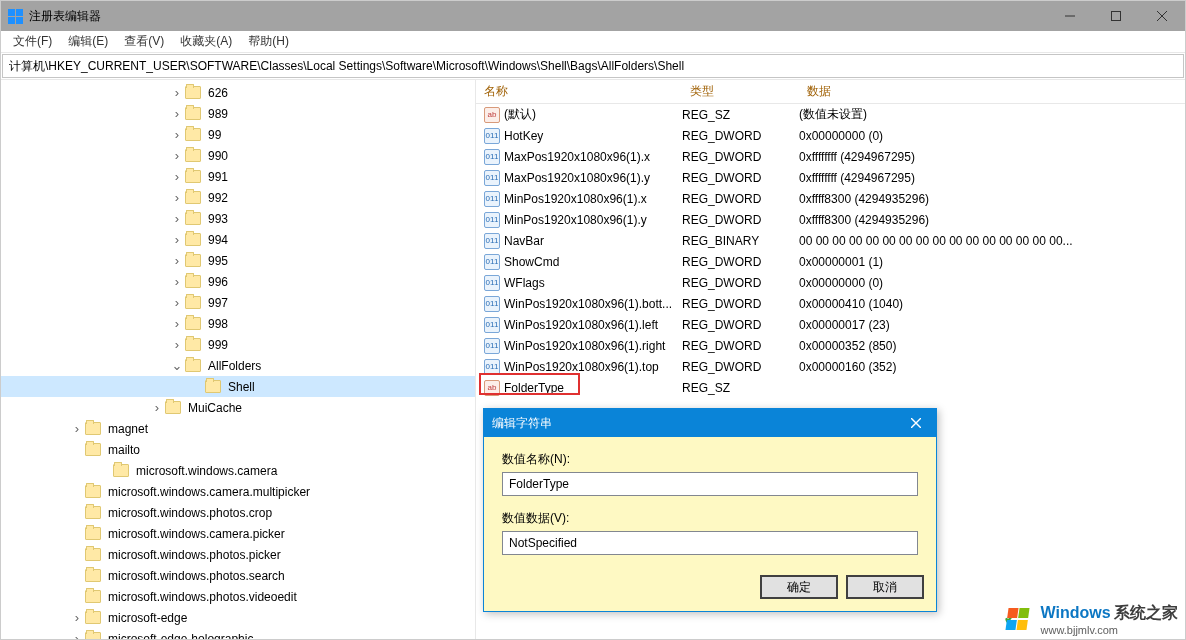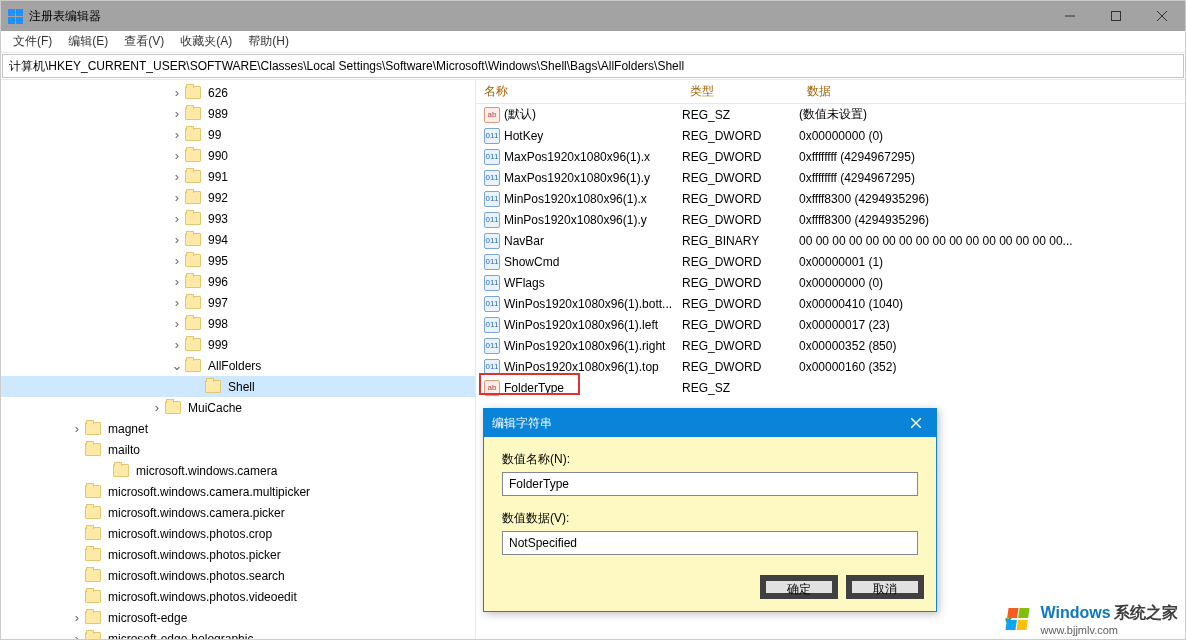--- a/index.html
+++ b/index.html
@@ -44,21 +44,21 @@
 .hl-red{position:absolute;border:2px solid #e03030;pointer-events:none}
 .dialog{position:absolute;left:483px;top:408px;width:454px;background:#fef9c3;border:1px solid #0a84d8;box-shadow:2px 2px 8px rgba(0,0,0,0.25)}
 .dlg-title{height:28px;background:#0a84d8;color:#fff;display:flex;align-items:center;padding:0 8px}
 .dlg-title span{color:#fff}
 .dlg-close{width:40px;display:flex;align-items:center;justify-content:center;margin-right:-8px}
 .dlg-close svg{width:10px;height:10px;stroke:#fff;stroke-width:1.4}
 .dlg-body{padding:14px 18px 14px 18px}
 .dlg-body .lbl{margin-bottom:4px;color:#000}
 .dlg-body input{width:100%;height:24px;border:1px solid #828790;padding:0 6px;background:#fff;font-size:12px}
 .dlg-btns{display:flex;justify-content:flex-end;gap:8px;padding:6px 12px 12px}
-.dlg-btns button{width:78px;height:24px;background:#e1e1e1;border:6px solid #404040}
+.dlg-btns button{width:78px;height:24px;background:#e1e1e1;border:2px solid #404040}
 .watermark{position:absolute;right:8px;bottom:4px;display:flex;align-items:center;gap:6px;opacity:.95}
 .watermark .txt1{color:#0070c0;font-size:16px;font-weight:700}
 .watermark .txt2{color:#555;font-size:11px}
 .wmlogo{position:relative;width:28px;height:24px}
 .tick{position:absolute;left:-3px;top:1px;font-size:16px;color:#33a02c}
 .wq{display:flex;flex-wrap:wrap;width:22px;height:22px;gap:1px;transform:skewX(-8deg)}
 .wq span{width:10px;height:10px}
 .wq span:nth-child(1){background:#f65314}
 .wq span:nth-child(2){background:#7cbb00}
 .wq span:nth-child(3){background:#00a1f1}
@@ -208,26 +208,26 @@
             <span class="label">microsoft.windows.camera</span>
           </div>
         <div class="tree-row" style="padding-left:68px">
             <span class="noexp"></span>
             <span class="fld"></span>
             <span class="label">microsoft.windows.camera.multipicker</span>
           </div>
         <div class="tree-row" style="padding-left:68px">
             <span class="noexp"></span>
             <span class="fld"></span>
+            <span class="label">microsoft.windows.photos.crop</span>
+          </div>
+        <div class="tree-row" style="padding-left:68px">
+            <span class="noexp"></span>
+            <span class="fld"></span>
             <span class="label">microsoft.windows.camera.picker</span>
-          </div>
-        <div class="tree-row" style="padding-left:68px">
-            <span class="noexp"></span>
-            <span class="fld"></span>
-            <span class="label">microsoft.windows.photos.crop</span>
           </div>
         <div class="tree-row" style="padding-left:68px">
             <span class="noexp"></span>
             <span class="fld"></span>
             <span class="label">microsoft.windows.photos.picker</span>
           </div>
         <div class="tree-row" style="padding-left:68px">
             <span class="noexp"></span>
             <span class="fld"></span>
             <span class="label">microsoft.windows.photos.search</span>

